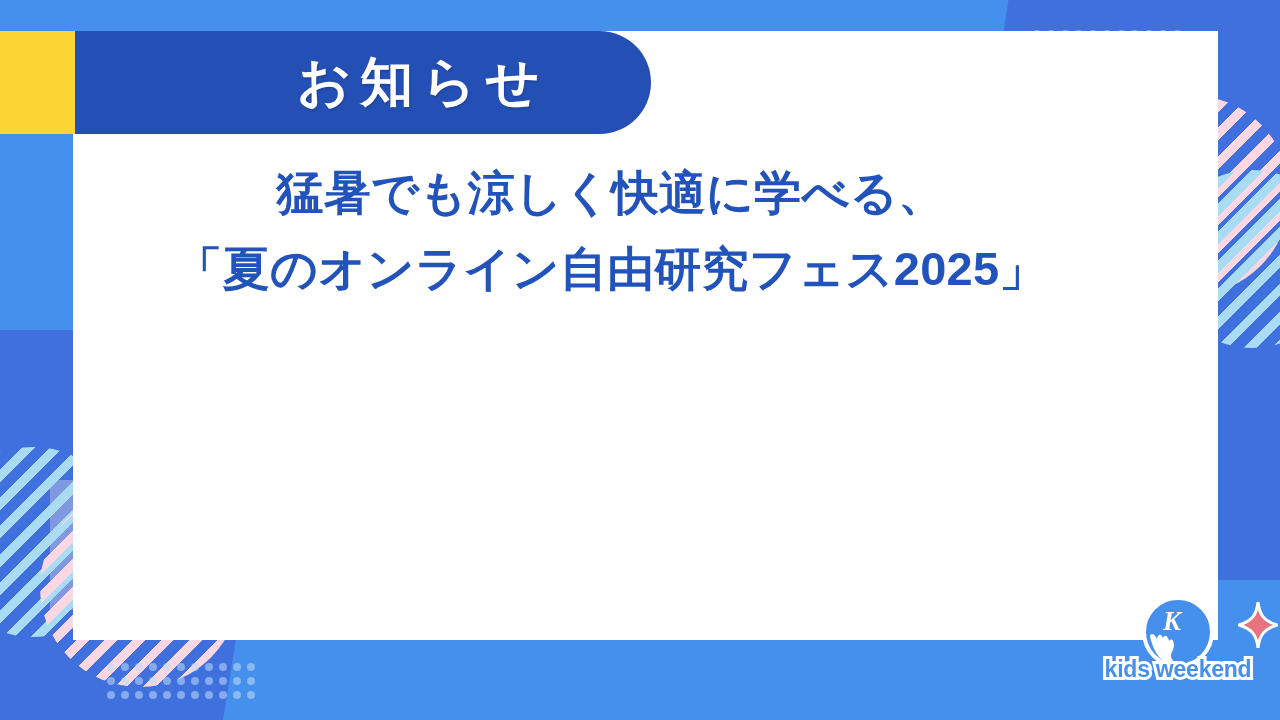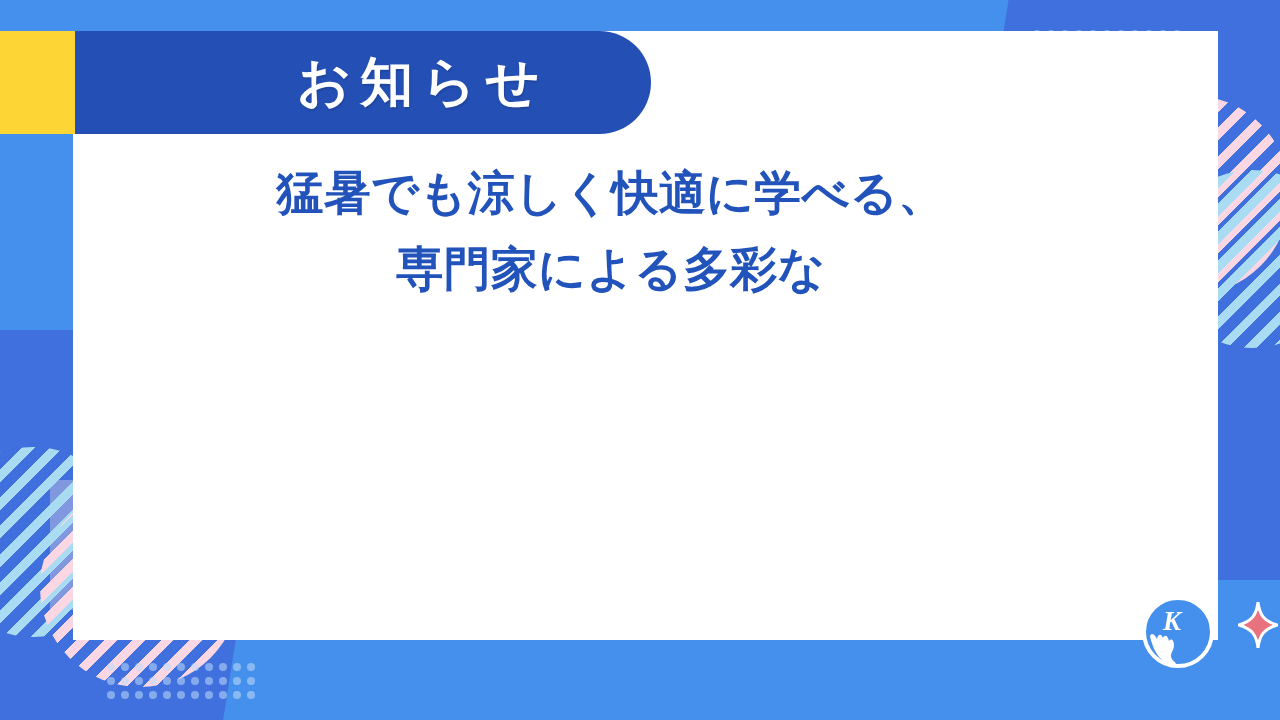--- a/index.html
+++ b/index.html
@@ -323,31 +323,32 @@
 
   <div class="card"></div>
 
   <div class="yellow-block"></div>
   <div class="header-pill">
     <span class="title">お知らせ</span>
   </div>
 
   <div class="body-copy">
     <div class="line">猛暑でも涼しく快適に学べる、</div>
-    <div class="line">専門家による多彩な</div>
+    <div class="line">「夏のオンライン自由研究フェス2025」</div>
   </div>
 
   <div class="logo">
     <div class="globe">
       <span class="k">K</span>
       <svg class="continent" viewBox="0 0 44 36">
         <path d="M1 6 C3 2, 6 5, 8 9 C9 4, 12 3, 14 8 C16 4, 19 6, 20 11
                  C22 8, 25 10, 25 15 C25 20, 22 22, 22 26 C22 30, 26 31, 27 34
                  C22 35, 16 33, 12 29 C7 24, 3 16, 1 6 Z" fill="#ffffff"></path>
       </svg>
       <svg class="star" viewBox="0 0 40 46">
         <path d="M20 0 C21.5 13, 26 19, 39 23 C26 27, 21.5 33, 20 46
                  C18.5 33, 14 27, 1 23 C14 19, 18.5 13, 20 0 Z" fill="#e8737f" stroke="#ffffff" stroke-width="3" stroke-linejoin="round"></path>
       </svg>
     </div>
+    <div class="wordmark">kids weekend</div>
   </div>
 
 </div>
 
 </body></html>

